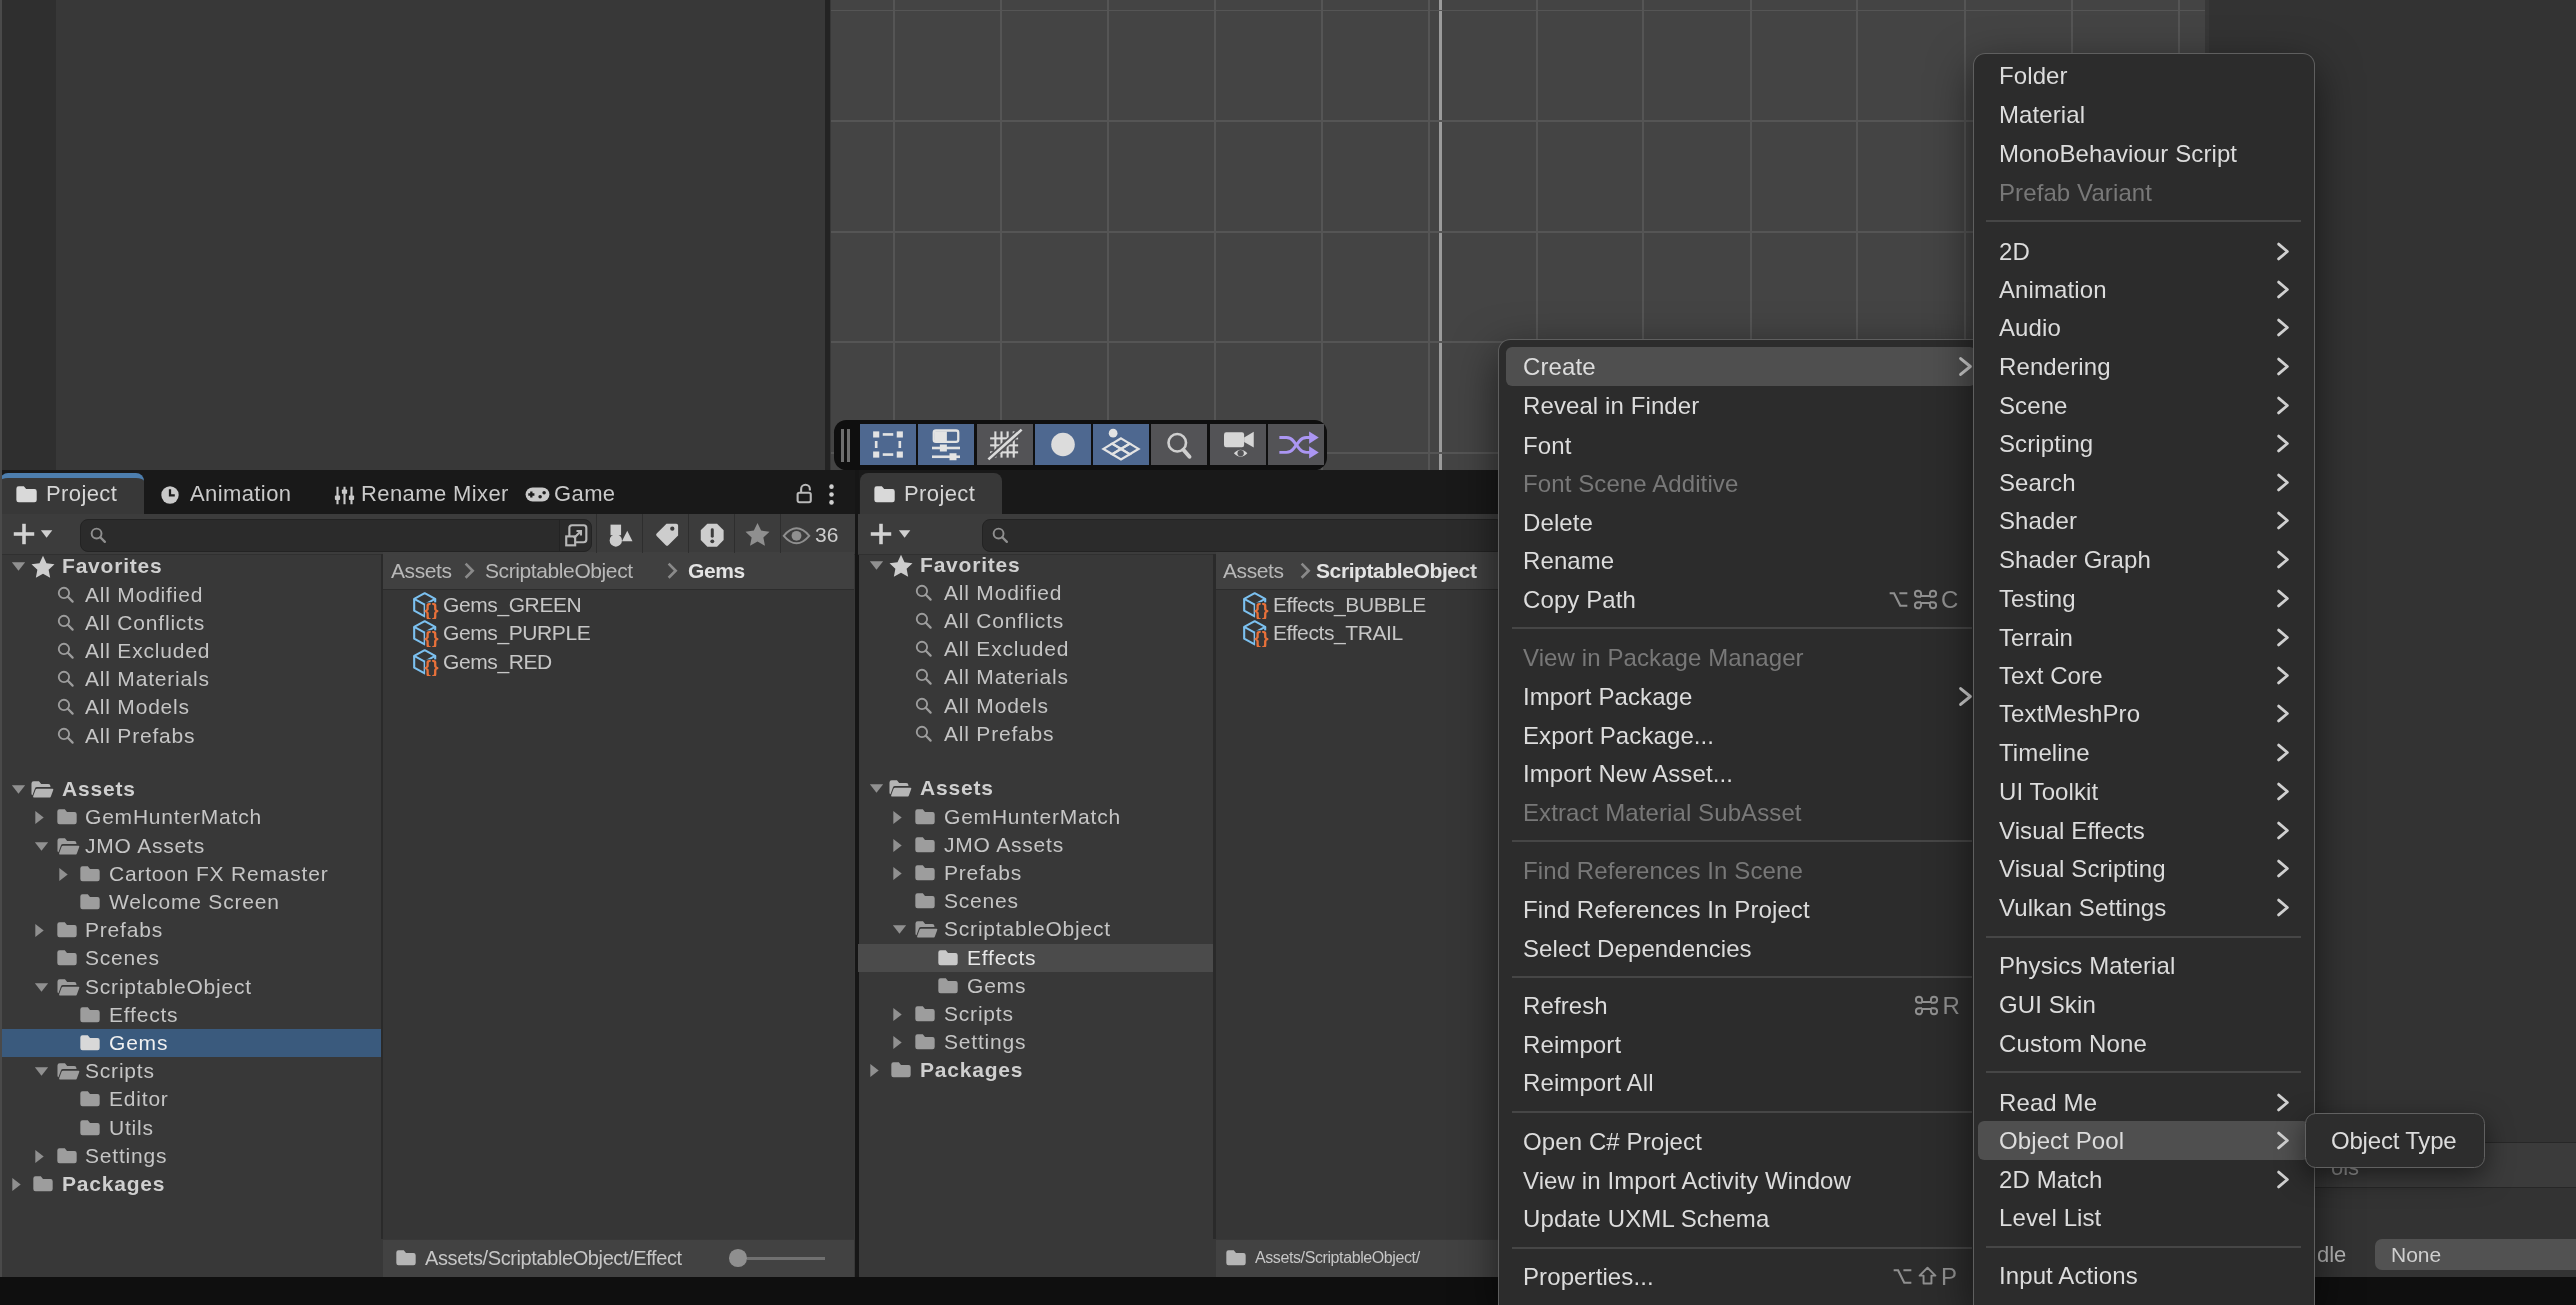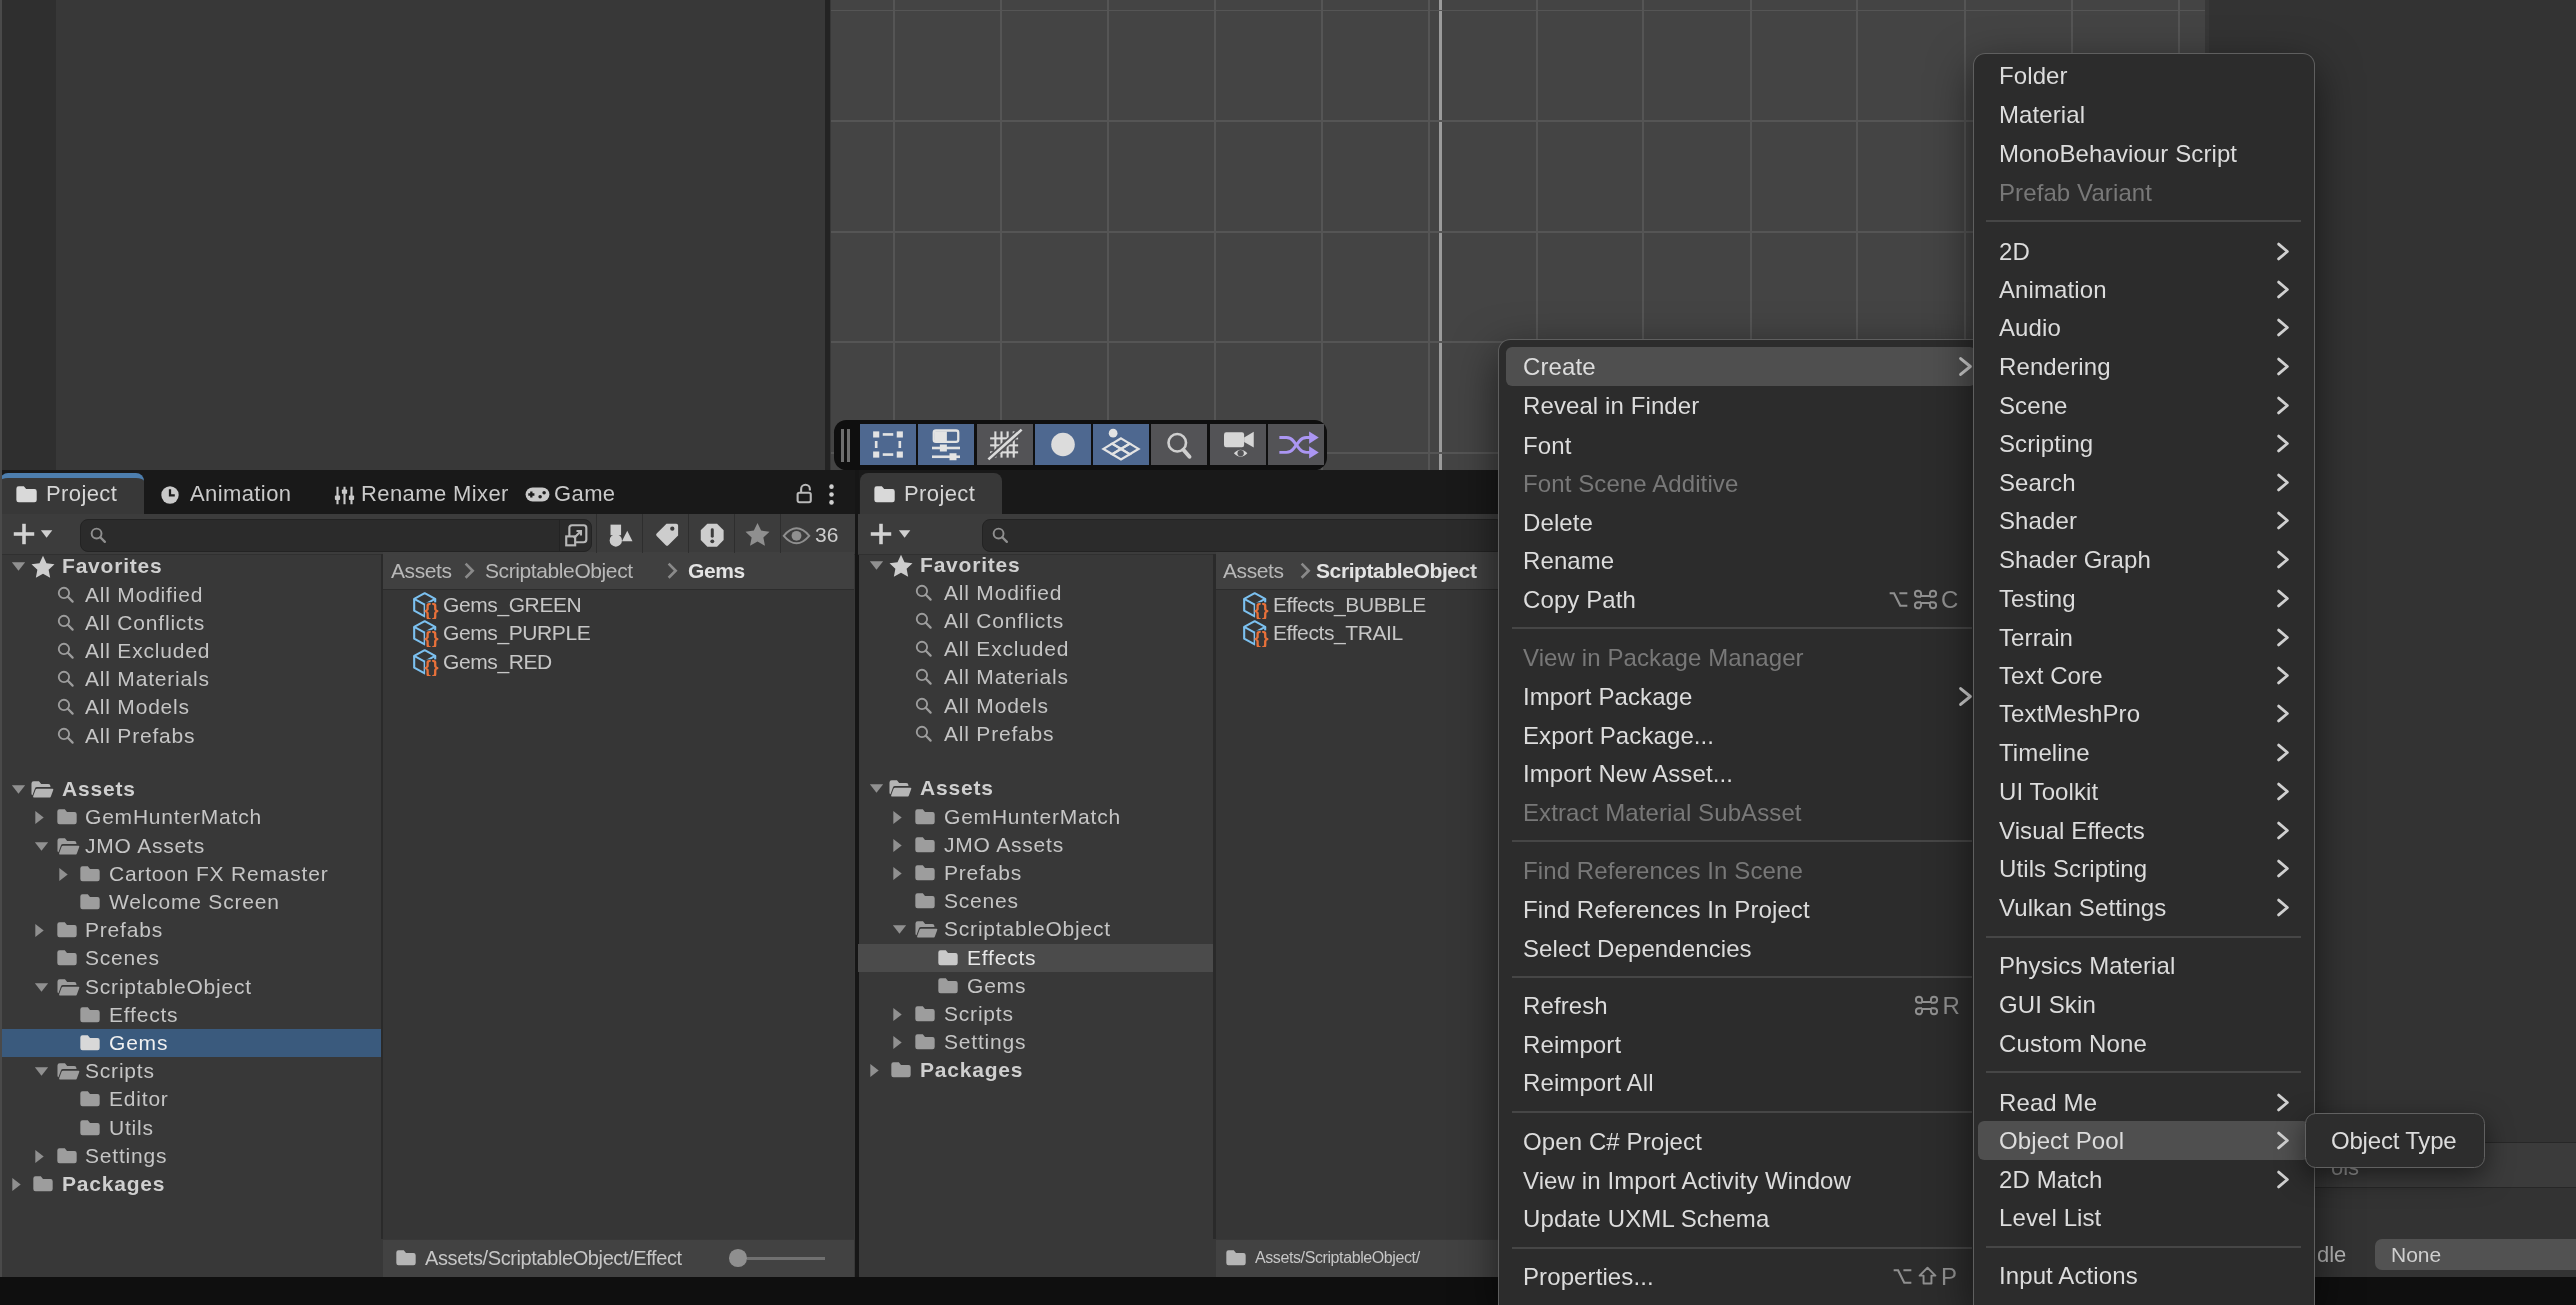--- a/index.html
+++ b/index.html
@@ -847,21 +847,21 @@
 <div class="mi" style="left:1999px;top:463px">Search</div>
 <div class="mi" style="left:1999px;top:501px">Shader</div>
 <div class="mi" style="left:1999px;top:540px">Shader Graph</div>
 <div class="mi" style="left:1999px;top:579px">Testing</div>
 <div class="mi" style="left:1999px;top:618px">Terrain</div>
 <div class="mi" style="left:1999px;top:656px">Text Core</div>
 <div class="mi" style="left:1999px;top:694px">TextMeshPro</div>
 <div class="mi" style="left:1999px;top:733px">Timeline</div>
 <div class="mi" style="left:1999px;top:772px">UI Toolkit</div>
 <div class="mi" style="left:1999px;top:811px">Visual Effects</div>
-<div class="mi" style="left:1999px;top:849px">Utils Scripting</div>
+<div class="mi" style="left:1999px;top:849px">Visual Scripting</div>
 <div class="mi" style="left:1999px;top:888px">Vulkan Settings</div>
 <div class="sep" style="left:1986px;top:936px;width:315px"></div>
 <div class="mi" style="left:1999px;top:946px">Physics Material</div>
 <div class="mi" style="left:1999px;top:985px">GUI Skin</div>
 <div class="mi" style="left:1999px;top:1024px">Custom None</div>
 <div class="sep" style="left:1986px;top:1071px;width:315px"></div>
 <div class="mi" style="left:1999px;top:1083px">Read Me</div>
 <div class="abs" style="left:1978px;top:1121px;width:331px;height:39px;background:#4f4f4f;border-radius:6.2px"></div>
 <div class="mi" style="left:1999px;top:1121px">Object Pool</div>
 <div class="mi" style="left:1999px;top:1160px">2D Match</div>

